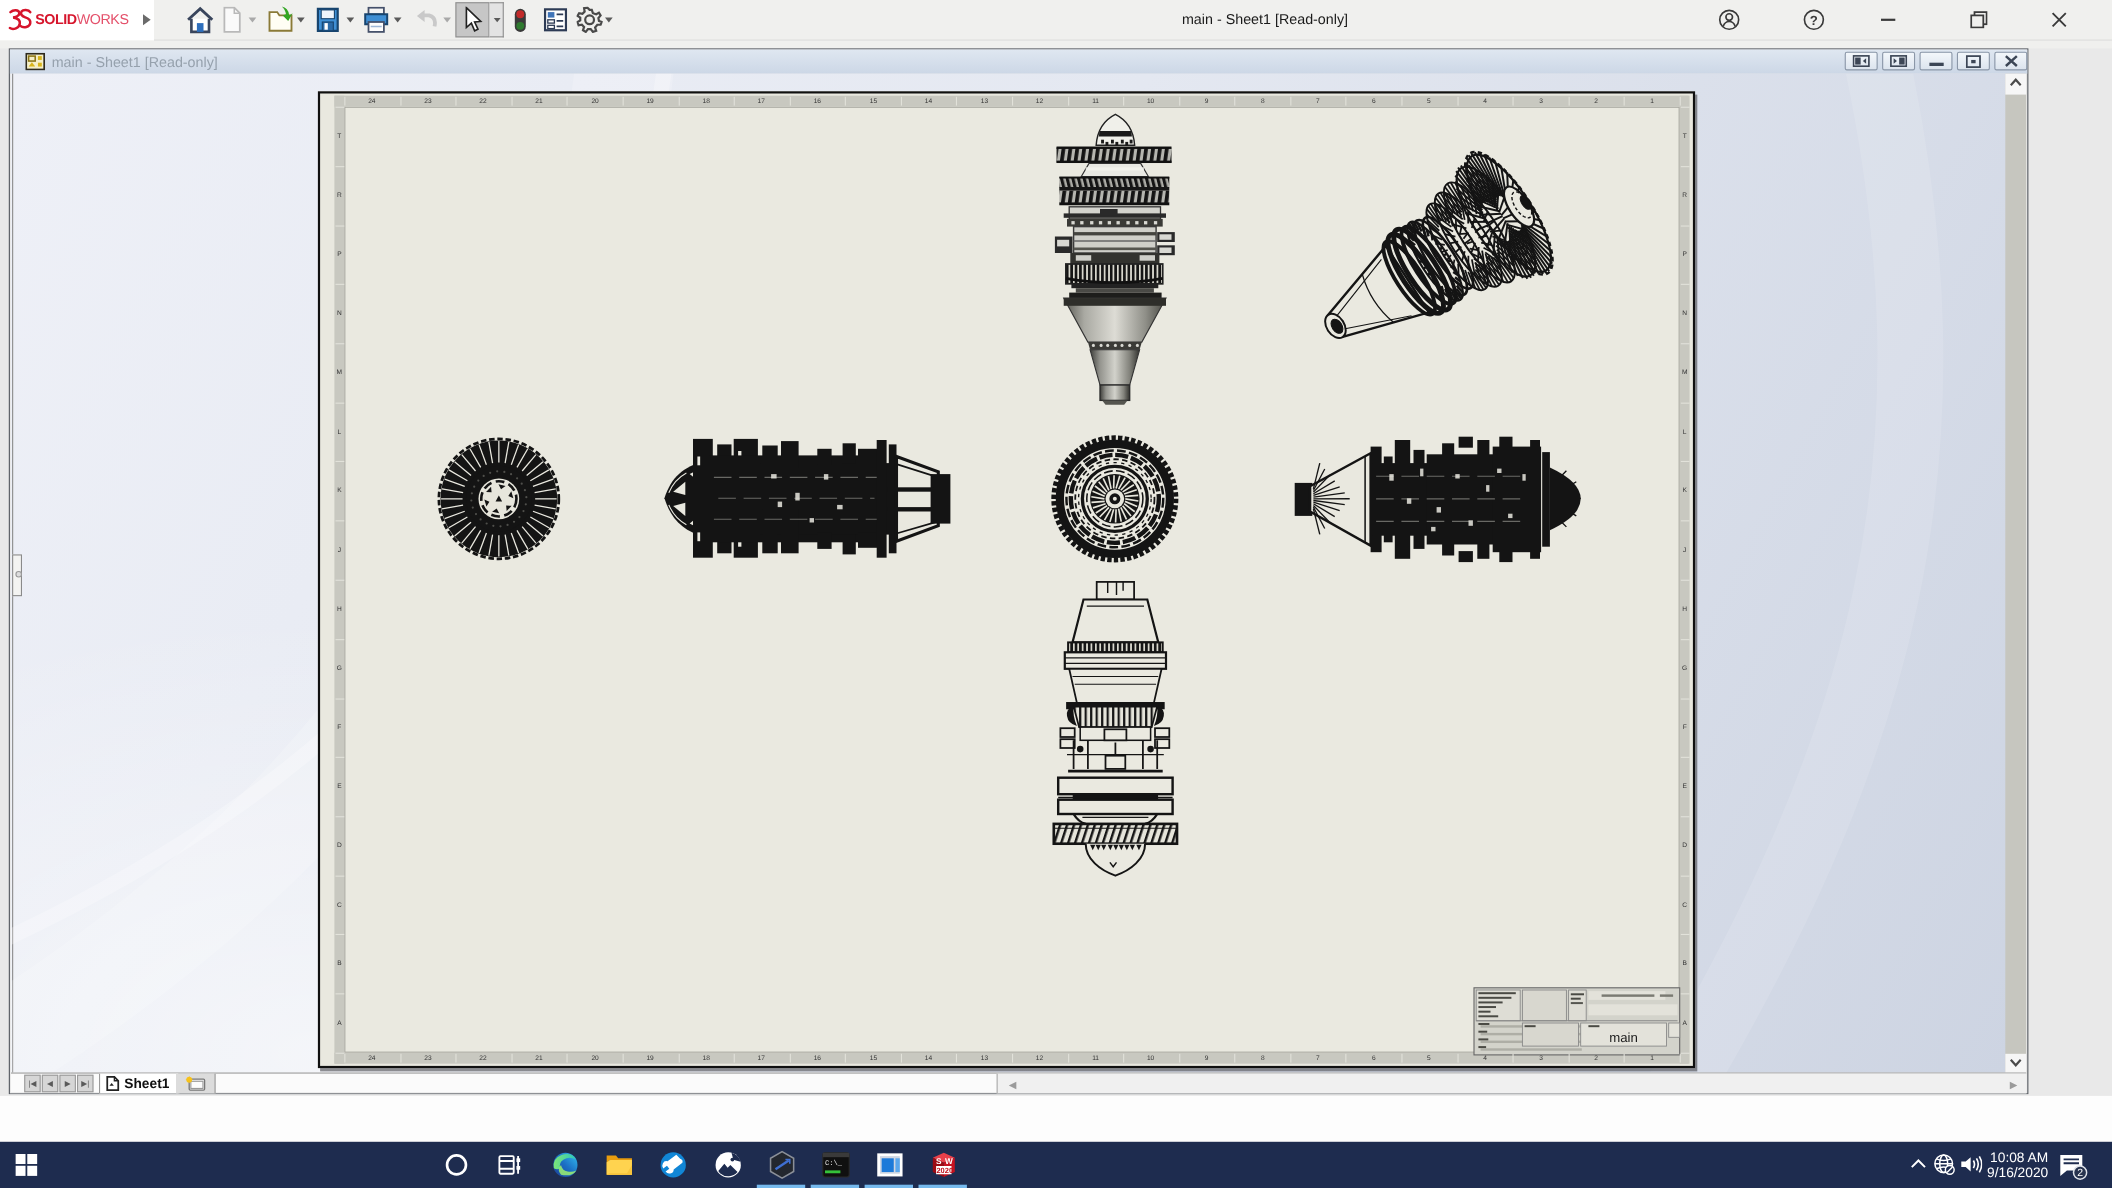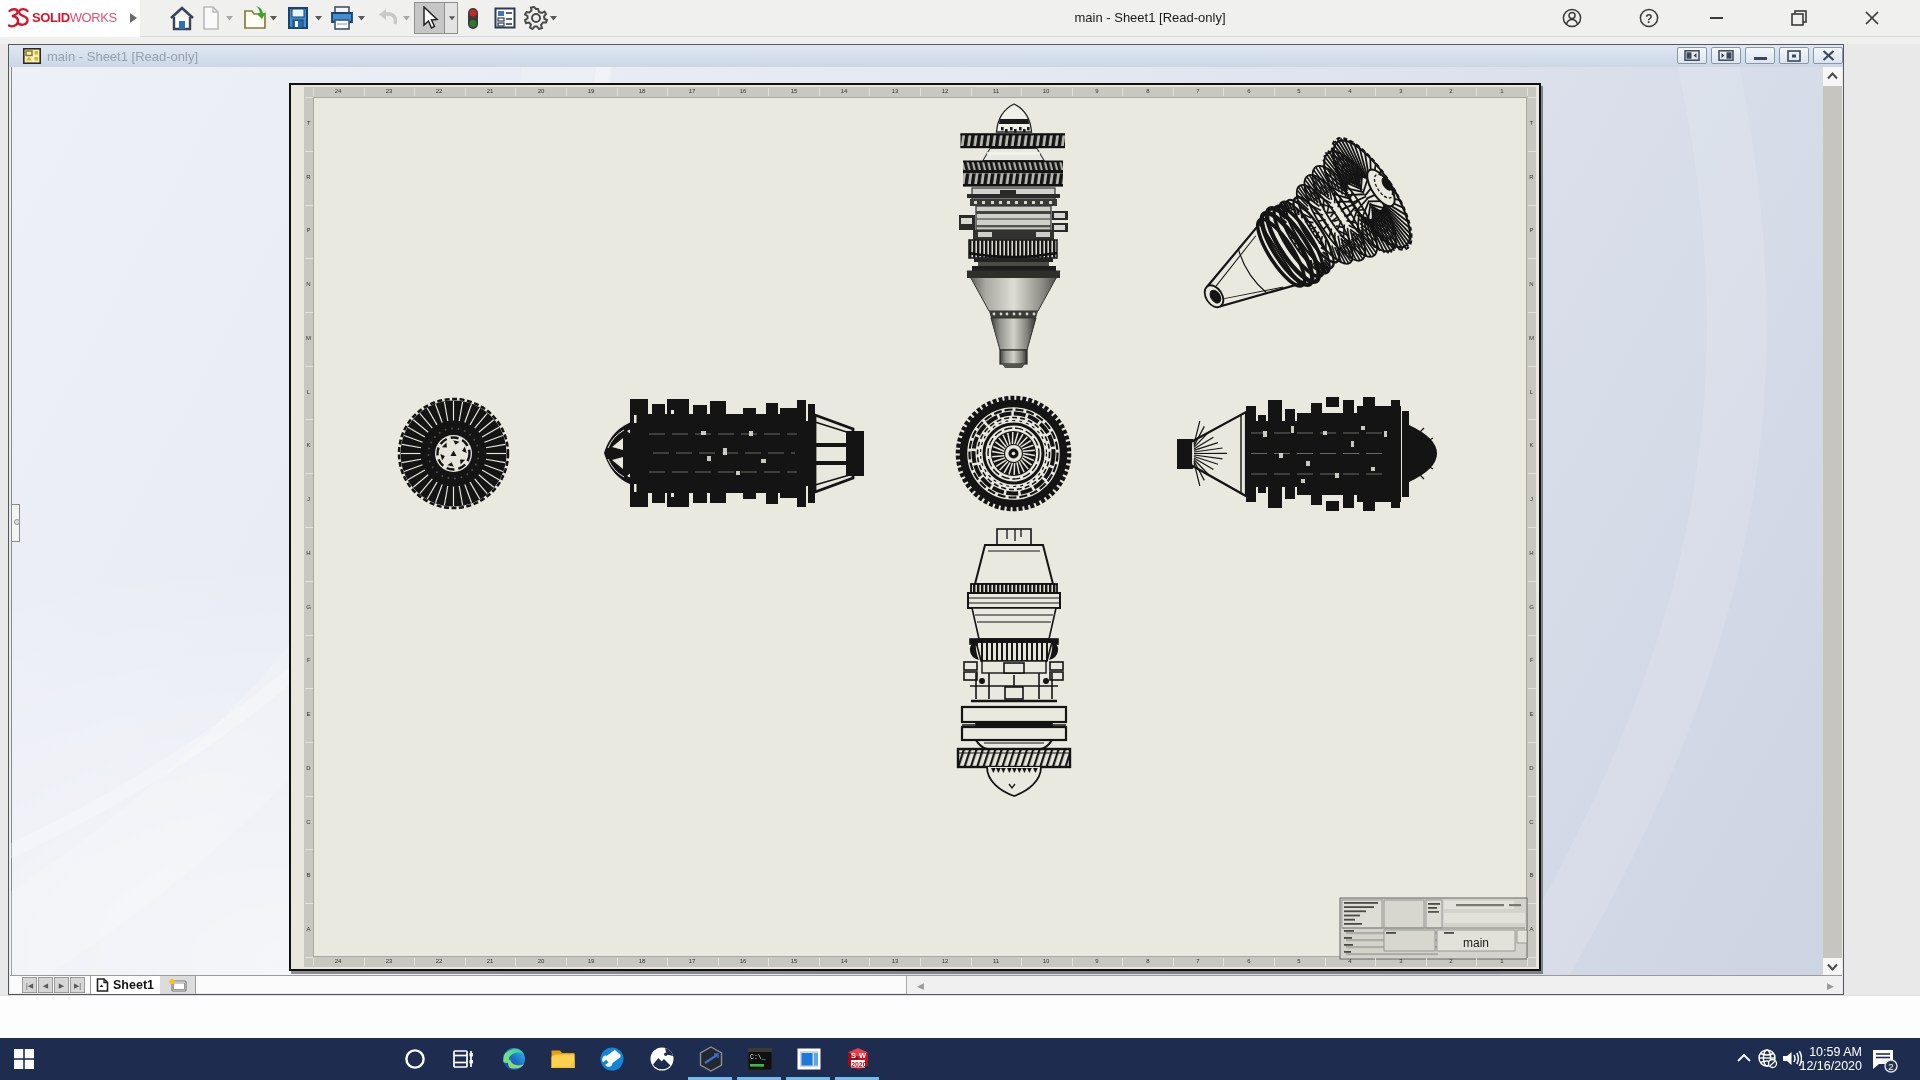--- a/index.html
+++ b/index.html
@@ -1148,22 +1148,22 @@
         <path d="M3.5 5.5 q6.5 3 13 0 M3.5 14.5 q6.5 -3 13 0"></path>
       </g>
       <circle cx="15.5" cy="15.5" r="4" fill="#1e2c4f" stroke="#fff" stroke-width="1.3"></circle>
       <line x1="13" y1="18" x2="18" y2="13" stroke="#fff" stroke-width="1.3"></line>
     </svg>
     <svg class="abs" style="left:1782px;top:12px" width="20" height="17" viewBox="0 0 20 17">
       <path d="M1 6 H5 L9.5 2 V15 L5 11 H1 Z" fill="#fff"></path>
       <path d="M12 5 q2 3.5 0 7 M14.8 3 q3.2 5.5 0 11 M17.4 1.2 q4.4 7.3 0 14.6" stroke="#fff" stroke-width="1.5" fill="none"></path>
     </svg>
     <div class="trtime">
-        <div>10:59 AM</div>
-        <div>12/16/2020</div>
+        <div>10:08 AM</div>
+        <div>9/16/2020</div>
       </div>
     <svg class="abs" style="left:1872px;top:11px" width="26" height="24" viewBox="0 0 26 24">
       <path d="M1 1 H21 V15 H7 L1 20 Z" fill="#fff"></path>
       <line x1="4" y1="5" x2="18" y2="5" stroke="#1e2c4f" stroke-width="1.6"></line>
       <line x1="4" y1="8.5" x2="18" y2="8.5" stroke="#1e2c4f" stroke-width="1.6"></line>
       <circle cx="19" cy="17" r="6" fill="#27334f" stroke="#dfe3ea" stroke-width="1.4"></circle>
       <text x="19" y="20.5" font-size="9.5" fill="#fff" text-anchor="middle">2</text>
     </svg>
   </div>
 </div>

